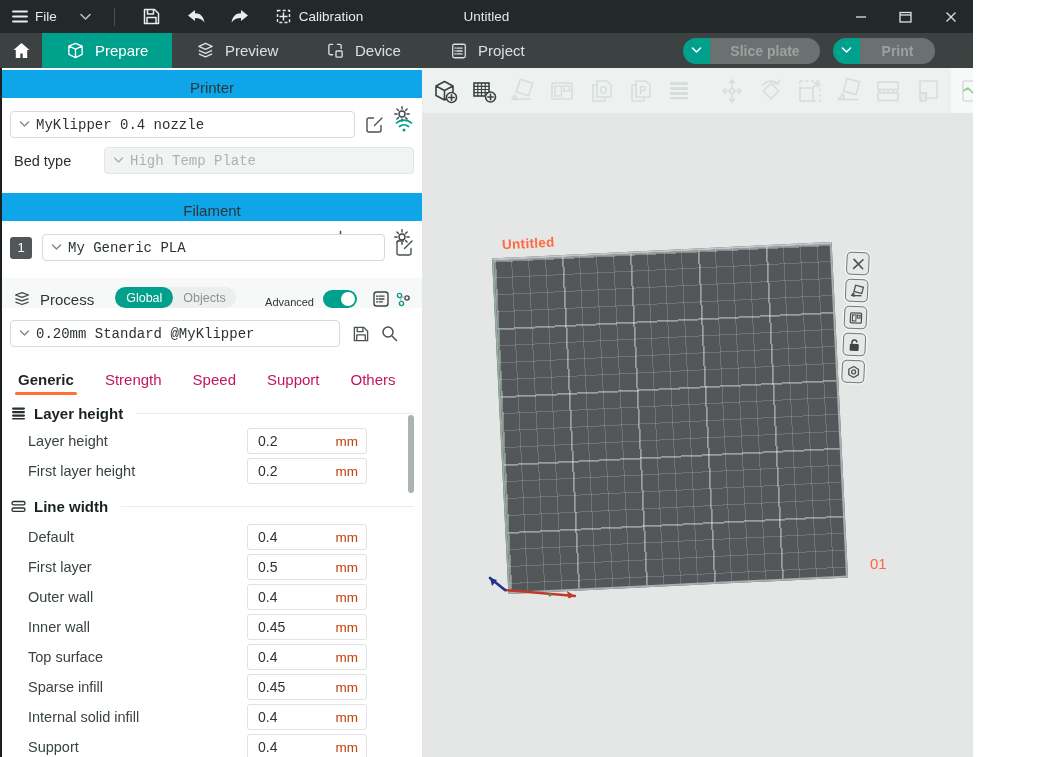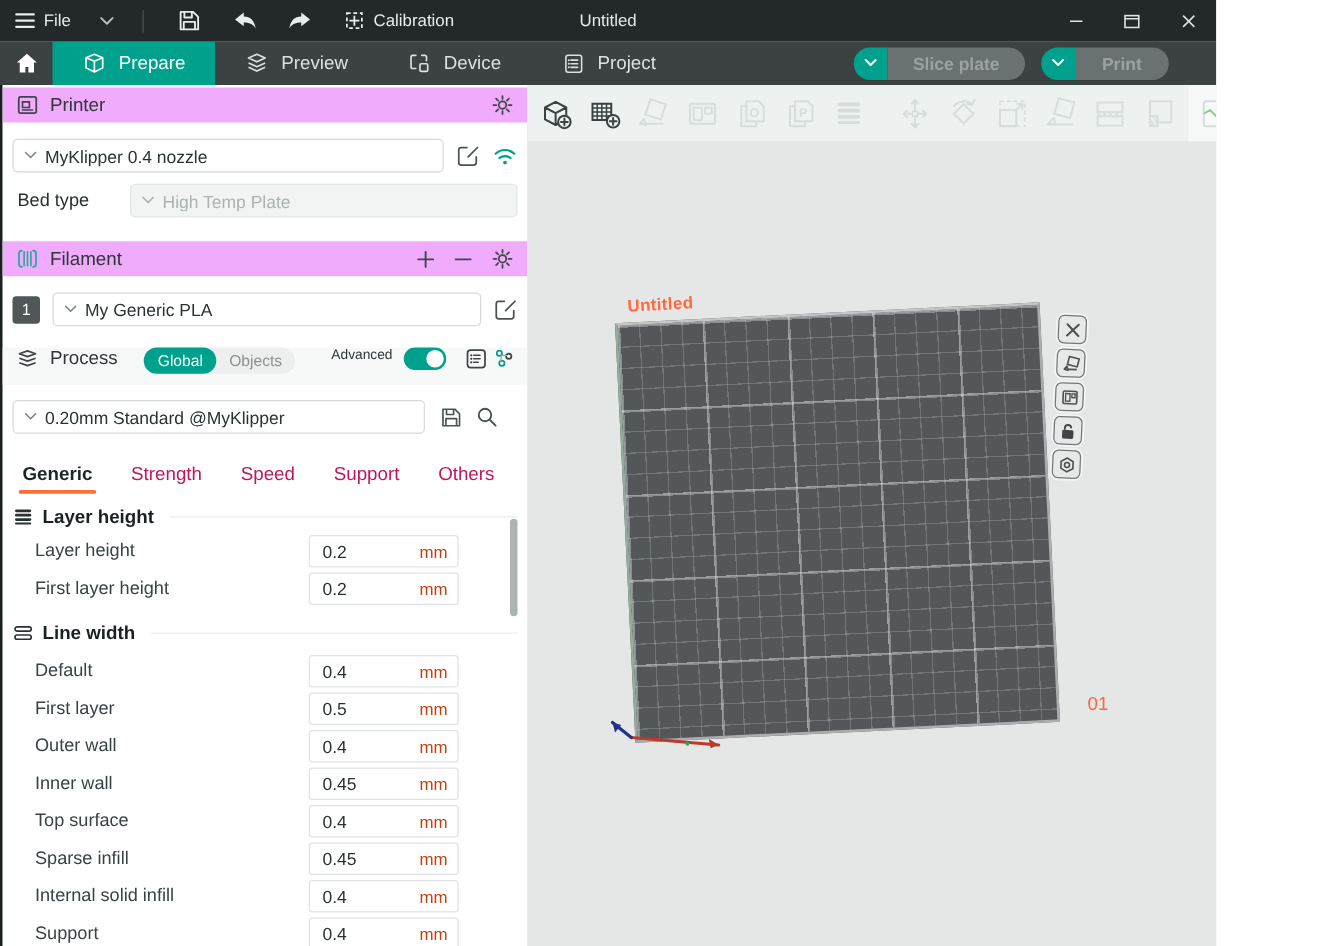--- a/index.html
+++ b/index.html
@@ -37,38 +37,38 @@
   .split-main{height:26px; background:#6A7171; color:#9BA3A1; font-size:14px; display:flex; align-items:center; justify-content:center; border-radius:0 13px 13px 0; padding:0 10px;font-weight:bold;}
   .split-slice .split-main{width:110px;}
   .split-print .split-main{width:75px;}
   .split-btn + .split-btn{margin-left:13px;}
   .tabbar .end-pad{width:38px;}
 
   
   .main{display:flex; height:689px;}
   .sidebar{width:422px; background:#fff; position:relative; overflow:hidden; border-left:2px solid #1A1F20; flex:none;}
 
-  .sec-header{height:28px; background:#f0abfc; display:flex; align-items:center; gap:9px; padding:0 11px; margin-top:2px;}
+  .sec-header{height:28px; background:#0ea5e9; display:flex; align-items:center; gap:9px; padding:0 11px; margin-top:2px;flex-direction:column;}
   .sec-title{font-size:15px; color:#2E3638; font-weight:500;}
   .sec-actions{margin-left:auto; display:flex; align-items:center; gap:15px; color:#3E4648;}
 
   .side-row{display:flex; align-items:center; margin:13px 8px 0 8px; gap:10px;}
   .combo{height:27px; border:1px solid #D6DADA; border-radius:4px; background:#fff; display:flex; align-items:center; padding:0 8px; font-size:14px; color:#2A3234; gap:6px;}
-  .combo .cv{white-space:nowrap; overflow:hidden;}
+  .combo .cv{white-space:nowrap; overflow:hidden;font-family:Liberation Mono, monospace;}
   .combo-chevron{color:#7E8888; flex:none;}
   .combo.flex1{flex:1;}
   .combo.disabled{background:#F2F4F4; border-color:#E3E6E6; color:#ABB2B2;}
   .combo.disabled .combo-chevron{color:#ABB2B2;}
   .icon-btn{display:flex; align-items:center; justify-content:center; color:#4A5254; flex:none;}
   .bed-row{margin:9px 8px 0 8px;}
   .bed-label{font-size:14.5px; color:#272F30; width:84px; padding-left:4px; flex:none;}
   .bed-combo{width:318px;}
   .fil-badge{width:22px; height:22px; background:#515759; color:#fff; font-size:13px; display:flex; align-items:center; justify-content:center; border-radius:3px; flex:none;}
 
-  .process-row{height:30px; display:flex; align-items:flex-start; gap:9px; padding:0 11px; margin-top:17px; background:#F7F9F9;}
+  .process-row{height:30px; display:flex; align-items:flex-end; gap:9px; padding:0 11px; margin-top:17px; background:#F7F9F9;}
   .seg{display:flex; align-items:center; background:#EDEFEF; border-radius:999px; margin-left:12px; height:21px;}
   .seg-on{background:var(--accent); color:#fff; font-size:12.5px; border-radius:999px; padding:2px 11px; height:21px; display:flex; align-items:center;}
   .seg-off{color:#8A9292; font-size:12.5px; padding:2px 10px;}
   .adv-label{margin-left:auto; font-size:11px; color:#2E3638;}
   .toggle{width:34px; height:18px; border-radius:999px; background:var(--accent); position:relative; flex:none;}
   .toggle .knob{position:absolute; right:2px; top:2px; width:14px; height:14px; border-radius:50%; background:#fff;}
 
   .preset-row{margin:12px 8px 0 8px; gap:12px;}
   .preset-combo{width:330px;}
 

